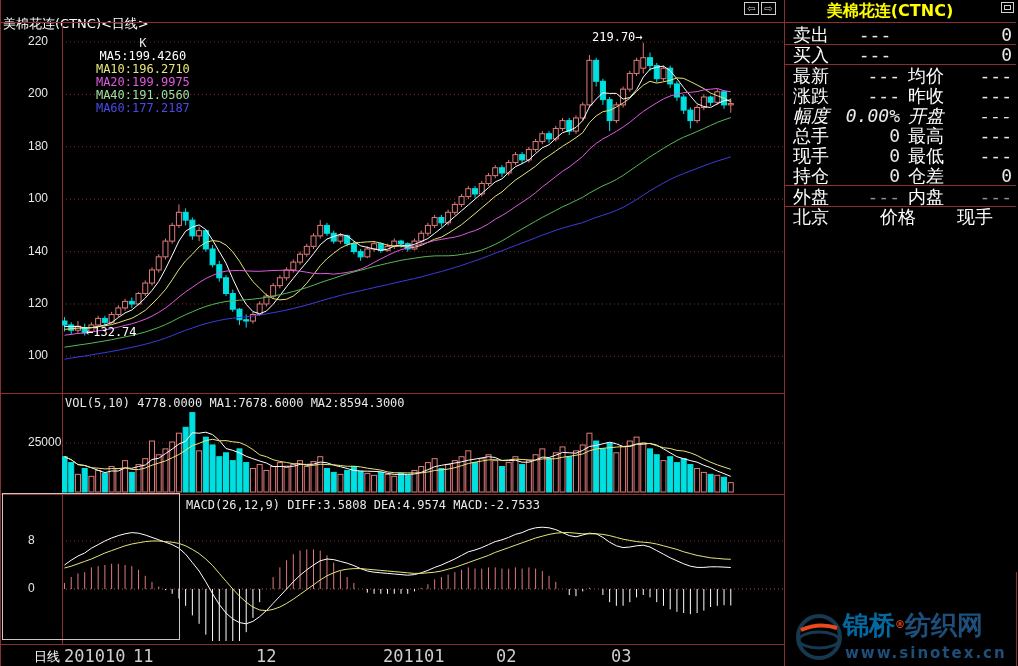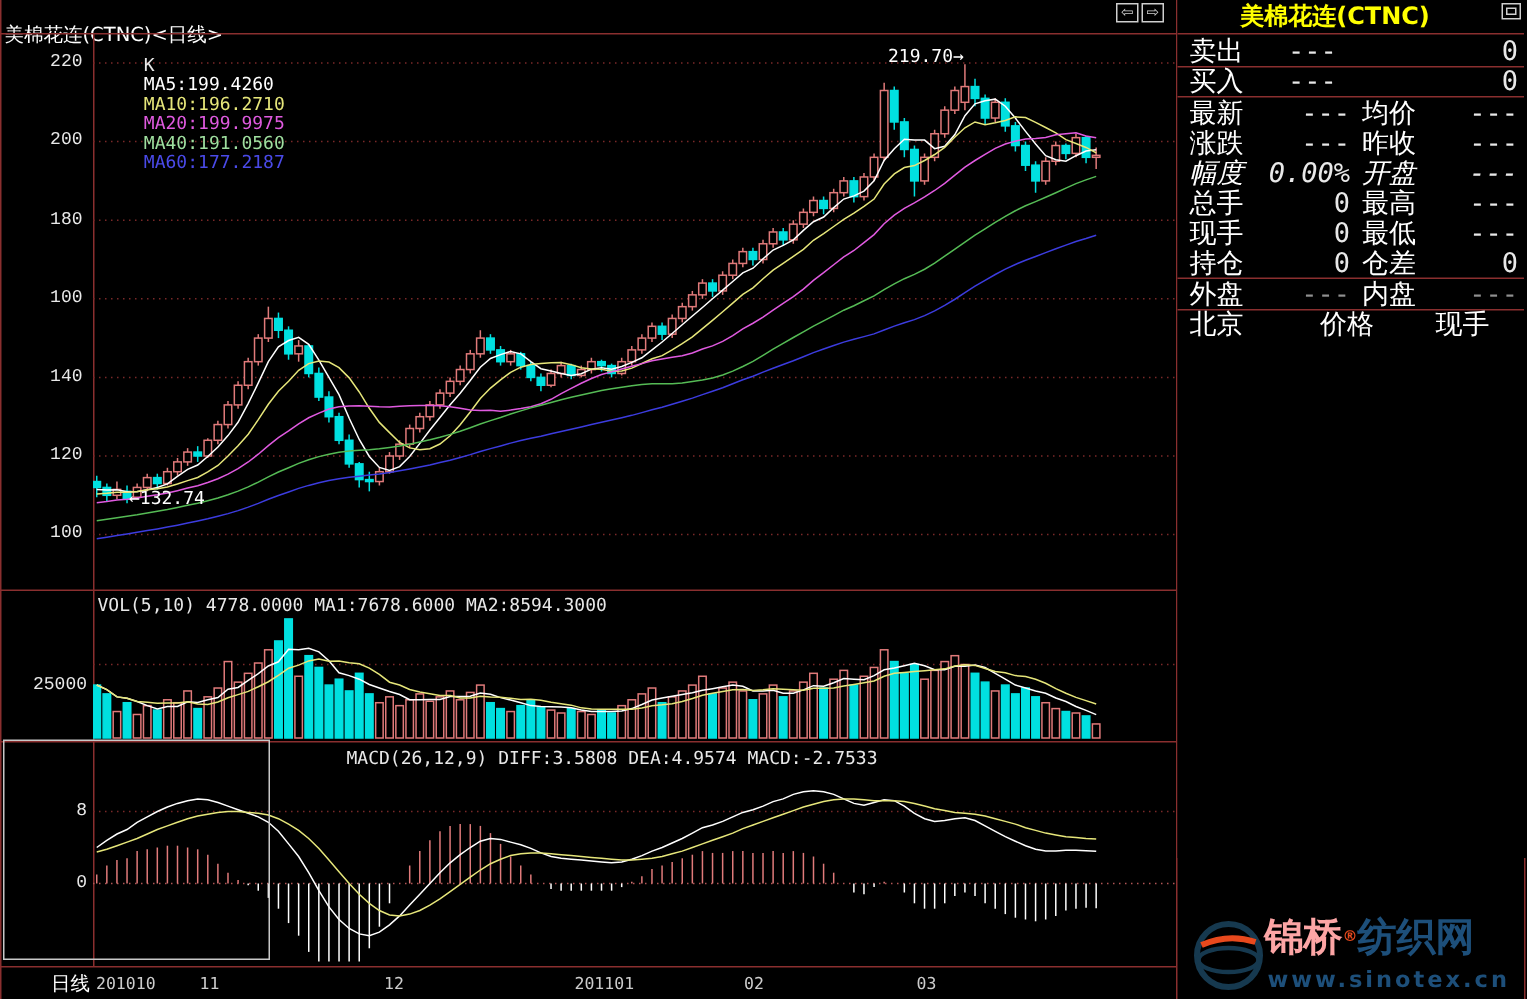--- a/index.html
+++ b/index.html
@@ -2,24 +2,24 @@
 <html><head>
 <meta charset="utf-8">
 <style>
   html,body{margin:0;padding:0;background:#000;}
   .app{position:relative;width:1018px;height:666px;background:#000;overflow:hidden;
        font-family:"DejaVu Sans",sans-serif;-webkit-font-smoothing:none;}
   .abs{position:absolute;}
   .line{position:absolute;background:#8a2f2f;}
   .wt{color:#e8e8e8;}
   .txt13{font-size:13px;line-height:16px;}
-  .gutter-label{position:absolute;left:0;width:55px;text-align:right;color:#e8e8e8;
-       font-family:Liberation Mono, monospace;font-size:12px;line-height:13px;}
+  .gutter-label{position:absolute;left:0;width:55px;text-align:left;color:#e8e8e8;
+       font-family:Liberation Sans, sans-serif;font-size:12px;line-height:13px;padding-left:28px;}
   .xtick{position:absolute;top:649px;color:#cccccc;font-family:"DejaVu Sans Mono",monospace;
-       font-size:11px;line-height:14px;}
+       font-size:17px;line-height:14px;}
   .annot{position:absolute;color:#ffffff;font-family:"DejaVu Sans Mono",monospace;
        font-size:12px;line-height:13px;}
   .navbtn{position:absolute;top:2px;width:15px;height:13px;border:1px solid #cfcfcf;
        color:#cfcfcf;font-size:10px;line-height:12px;text-align:center;box-sizing:border-box;}
   .panel{position:absolute;left:785px;top:0;width:233px;height:572px;background:#000;}
   .panel .sep{position:absolute;left:0;width:231px;height:1px;background:#8a2f2f;}
   .prow{position:absolute;left:0;width:233px;height:18px;font-size:18px;line-height:18px;color:#ffffff;}
   .prow .lab{position:absolute;left:8px;}
   .prow .lab2{position:absolute;left:123px;}
   .prow .v1{position:absolute;left:50px;width:65px;text-align:right;color:#e8e8e8;font-family:"DejaVu Sans Mono",monospace;}
@@ -485,44 +485,44 @@
         <line x1="655.3100000000001" x2="655.3100000000001" y1="94" y2="110.8" stroke="#ffffff" stroke-width="1"></line>
         <line x1="662.0400000000001" x2="662.0400000000001" y1="94" y2="110.2" stroke="#ffffff" stroke-width="1"></line>
         <line x1="668.7700000000001" x2="668.7700000000001" y1="94" y2="110.5192" stroke="#ffffff" stroke-width="1"></line>
       </g>
       <g>
         <polyline points="2.5,70.0 9.2,65.2 16.0,61.0 22.7,58.0 29.4,53.2 36.2,49.6 42.9,46.0 49.6,43.0 56.3,40.6 63.1,38.8 69.8,37.6 76.5,38.2 83.3,40.0 90.0,42.4 96.7,44.8 103.5,47.2 110.2,49.6 116.9,53.2 123.6,59.2 130.4,67.6 137.1,76.0 143.8,86.8 150.6,98.8 157.3,109.6 164.0,118.0 170.8,124.0 177.5,127.6 184.2,128.8 190.9,126.4 197.7,121.6 204.4,115.6 211.1,108.4 217.9,101.2 224.6,94.0 231.3,86.8 238.1,80.2 244.8,74.8 251.5,70.0 258.2,65.8 265.0,64.0 271.7,64.6 278.4,66.4 285.2,68.2 291.9,70.6 298.6,73.6 305.4,76.0 312.1,77.2 318.8,77.8 325.5,78.4 332.3,79.0 339.0,79.6 345.7,80.2 352.5,79.6 359.2,77.8 365.9,75.4 372.7,72.4 379.4,70.0 386.1,67.0 392.8,64.0 399.6,60.4 406.3,56.8 413.0,55.0 419.8,52.6 426.5,49.6 433.2,46.6 440.0,44.8 446.7,42.4 453.4,39.4 460.1,37.6 466.9,34.6 473.6,32.8 480.3,32.2 487.1,32.8 493.8,34.6 500.5,37.6 507.3,40.6 514.0,41.8 520.7,40.0 527.4,38.2 534.2,38.8 540.9,42.4 547.6,47.2 554.4,50.8 561.1,52.6 567.8,52.0 574.6,50.8 581.3,50.2 588.0,52.0 594.7,55.6 601.5,59.2 608.2,62.8 614.9,65.8 621.7,68.8 628.4,71.2 635.1,72.4 641.9,72.4 648.6,71.8 655.3,71.8 662.0,72.1 668.8,72.5" fill="none" stroke="#ffffff" stroke-width="1"></polyline>
         <polyline points="2.5,73.0 9.2,71.2 16.0,68.8 22.7,66.4 29.4,64.0 36.2,61.0 42.9,58.0 49.6,55.6 56.3,53.2 63.1,50.8 69.8,49.0 76.5,47.8 83.3,46.6 90.0,46.0 96.7,46.0 103.5,46.6 110.2,47.2 116.9,48.4 123.6,50.8 130.4,54.4 137.1,58.6 143.8,64.0 150.6,70.6 157.3,78.4 164.0,86.2 170.8,94.0 177.5,101.2 184.2,107.2 190.9,112.0 197.7,115.0 204.4,115.6 211.1,114.4 217.9,112.0 224.6,108.4 231.3,104.2 238.1,99.4 244.8,94.6 251.5,89.8 258.2,85.0 265.0,80.8 271.7,77.8 278.4,75.4 285.2,74.2 291.9,73.6 298.6,73.6 305.4,74.2 312.1,74.8 318.8,75.4 325.5,76.0 332.3,76.6 339.0,77.2 345.7,77.8 352.5,78.4 359.2,78.4 365.9,77.8 372.7,77.2 379.4,76.0 386.1,74.2 392.8,72.4 399.6,70.0 406.3,67.6 413.0,65.2 419.8,62.8 426.5,60.4 433.2,57.4 440.0,55.0 446.7,52.6 453.4,50.2 460.1,47.8 466.9,45.4 473.6,43.0 480.3,41.2 487.1,39.4 493.8,38.2 500.5,37.6 507.3,37.6 514.0,38.2 520.7,38.8 527.4,38.8 534.2,38.8 540.9,39.4 547.6,40.6 554.4,42.4 561.1,44.2 567.8,45.4 574.6,46.6 581.3,47.2 588.0,47.8 594.7,49.0 601.5,50.8 608.2,52.6 614.9,54.4 621.7,56.8 628.4,58.6 635.1,60.4 641.9,61.6 648.6,62.8 655.3,63.4 662.0,64.0 668.8,64.3" fill="none" stroke="#e6e67a" stroke-width="1"></polyline>
       </g>
     </svg>
 
-  <div class="hdrline" style="left:67px;top:24px;">
+  <div class="hdrline" style="left:67px;top:24px;text-align:center;">
     <span style="color:#e8e8e8;">K</span>
     <span style="color:#ffffff;">MA5:199.4260</span>
     <span style="color:#e6e67a;">MA10:196.2710</span>
     <span style="color:#e05ae0;">MA20:199.9975</span>
     <span style="color:#9fdf9f;">MA40:191.0560</span>
     <span style="color:#4a4ae8;">MA60:177.2187</span>
   </div>
   <div class="hdrline" style="left:65px;top:397px;color:#e8e8e8;">VOL(5,10) 4778.0000 MA1:7678.6000 MA2:8594.3000</div>
-  <div class="hdrline" style="left:186px;top:499px;color:#e8e8e8;margin-left:45px;">MACD(26,12,9) DIFF:3.5808 DEA:4.9574 MACD:-2.7533</div>
+  <div class="hdrline" style="left:186px;top:499px;color:#e8e8e8;">MACD(26,12,9) DIFF:3.5808 DEA:4.9574 MACD:-2.7533</div>
 
   <div class="annot" style="left:592px;top:31px;">219.70→</div>
   <div class="annot" style="left:86px;top:326px;">←132.74</div>
 
   <div id="price-yticks">
       <div class="gutter-label" style="top: 35px;">220</div>
       <div class="gutter-label" style="top: 87.4px;">200</div>
       <div class="gutter-label" style="top: 139.8px;">180</div>
       <div class="gutter-label" style="top: 192.2px;">100</div>
       <div class="gutter-label" style="top: 244.6px;">140</div>
       <div class="gutter-label" style="top: 297px;">120</div>
       <div class="gutter-label" style="top: 349.4px;">100</div>
     </div>
-  <div class="gutter-label" style="top:450px;width:58px;">25000</div>
+  <div class="gutter-label" style="top:436px;width:58px;">25000</div>
   <div class="gutter-label" style="top:534px;width:58px;">8</div>
   <div class="gutter-label" style="top:582px;width:58px;">0</div>
 
   <div class="abs" style="left:2px;top:493px;width:176px;height:145px;border:1px solid #c8c8c8;"></div>
 
   <div class="abs" style="left:0;top:649px;width:60px;text-align:right;color:#ffffff;font-size:13px;line-height:15px;">日线</div>
   <div id="xticks">
       <div class="xtick" style="left: 64px;">201010</div>
       <div class="xtick" style="left: 133px;">11</div>
       <div class="xtick" style="left: 256px;">12</div>
@@ -601,18 +601,18 @@
       <span class="abs" style="left:172px;">现手</span>
     </div>
 
     <div class="abs" style="left:8px;top:604px;width:222px;height:62px;">
       <svg width="222" height="62">
         <circle cx="26" cy="33" r="21" fill="none" stroke="#16394f" stroke-width="4"></circle>
         <ellipse cx="26" cy="36" rx="20" ry="8" fill="none" stroke="#16394f" stroke-width="3"></ellipse>
         <path d="M 8 26 Q 26 18 44 24" fill="none" stroke="#e8491d" stroke-width="4"></path>
       </svg>
       <div class="abs" style="left:50px;top:6px;font-weight:bold;font-size:26px;line-height:30px;">
-        <span style="color:#fca5a5;">锦桥</span><span style="color:#e8491d;font-size:10px;vertical-align:top;">®</span><span style="color:#1d4f7a;">纺织网</span>
+        <span style="color:#0369a1;">锦桥</span><span style="color:#e8491d;font-size:10px;vertical-align:top;">®</span><span style="color:#1d4f7a;">纺织网</span>
       </div>
       <div class="abs" style="left:52px;top:40px;font-weight:bold;font-size:15px;letter-spacing:2px;color:#1d4f7a;">www.sinotex.cn</div>
     </div>
   </div>
 </div>
 
 </body></html>

